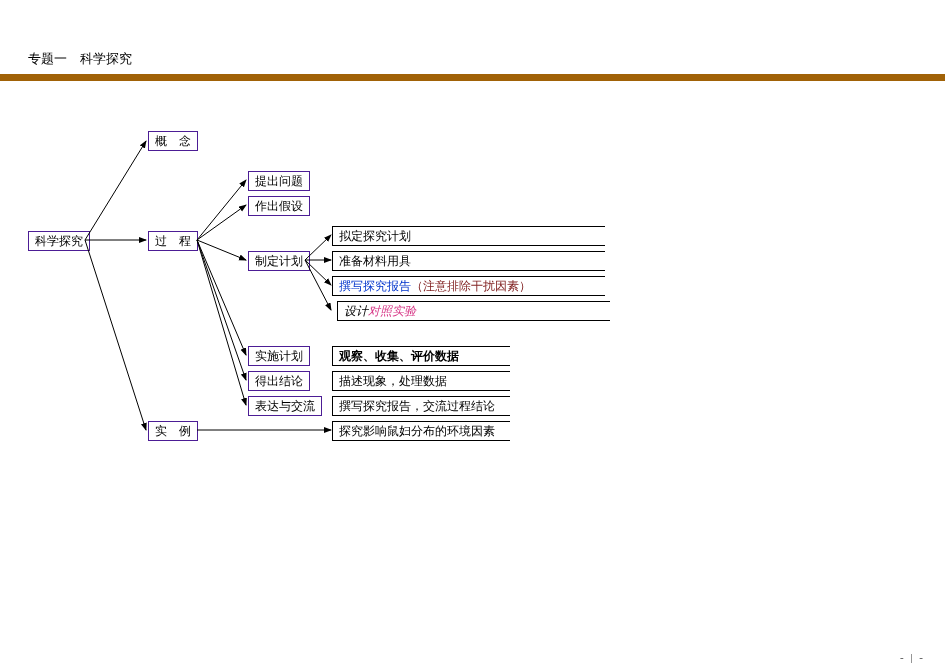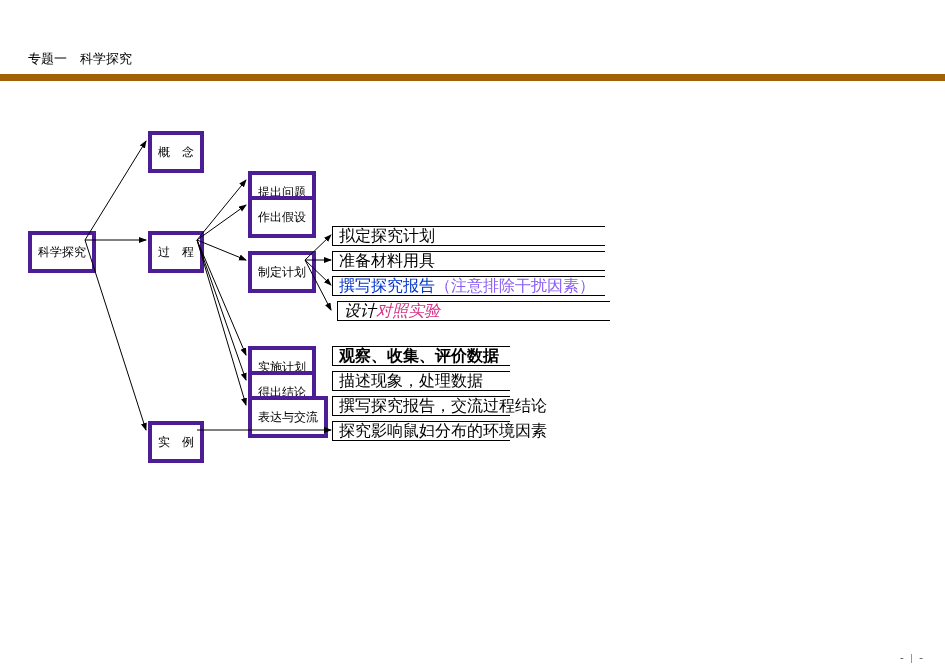--- a/index.html
+++ b/index.html
@@ -25,45 +25,45 @@
       margin-top: 20px;
     }
     svg {
       position: absolute;
       top: 0;
       left: 0;
       pointer-events: none;
     }
     .node {
       position: absolute;
-      border: 4px solid #4c1d95;
+      border: 1px solid #4c1d95;
       background: #fff;
-      padding: 9px 6px;
+      padding: 1px 6px;
       white-space: nowrap;
       font-size: 12px;
       line-height: 16px;
     }
     .node-open-r {
       position: absolute;
       border: 1px solid #000;
       border-right: none;
       background: #fff;
       padding: 1px 6px 1px 6px;
       white-space: nowrap;
-      font-size: 16px;
+      font-size: 12px;
       line-height: 16px;
     }
     .wide {
       width: 260px;
     }
     .mid {
       width: 165px;
     }
     .blue { color: #0033cc; }
-    .red  { color: #8b5cf6; margin-top: 12px; }
+    .red  { color: #7f1d1d; margin-top: 12px; }
     .pink { color: #d63384; }
     .footer {
       position: absolute;
       bottom: 6px;
       right: 20px;
       font-size: 11px;
       letter-spacing: 2px;
       color: #444;
     }
   </style>

